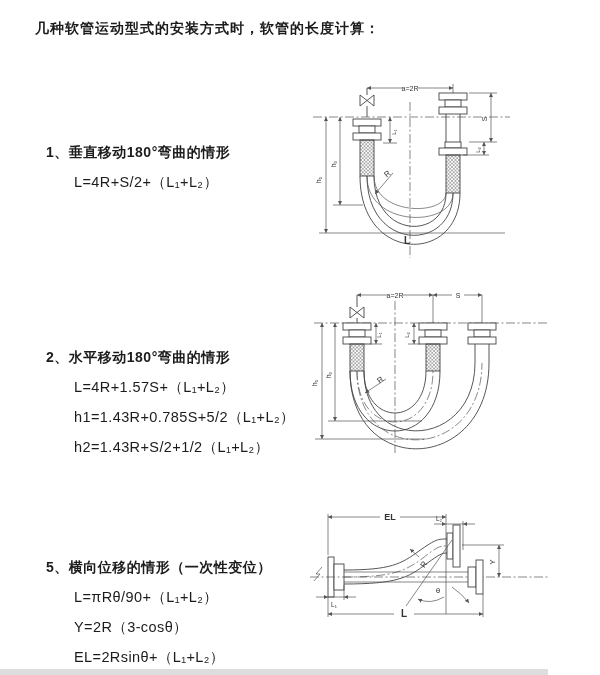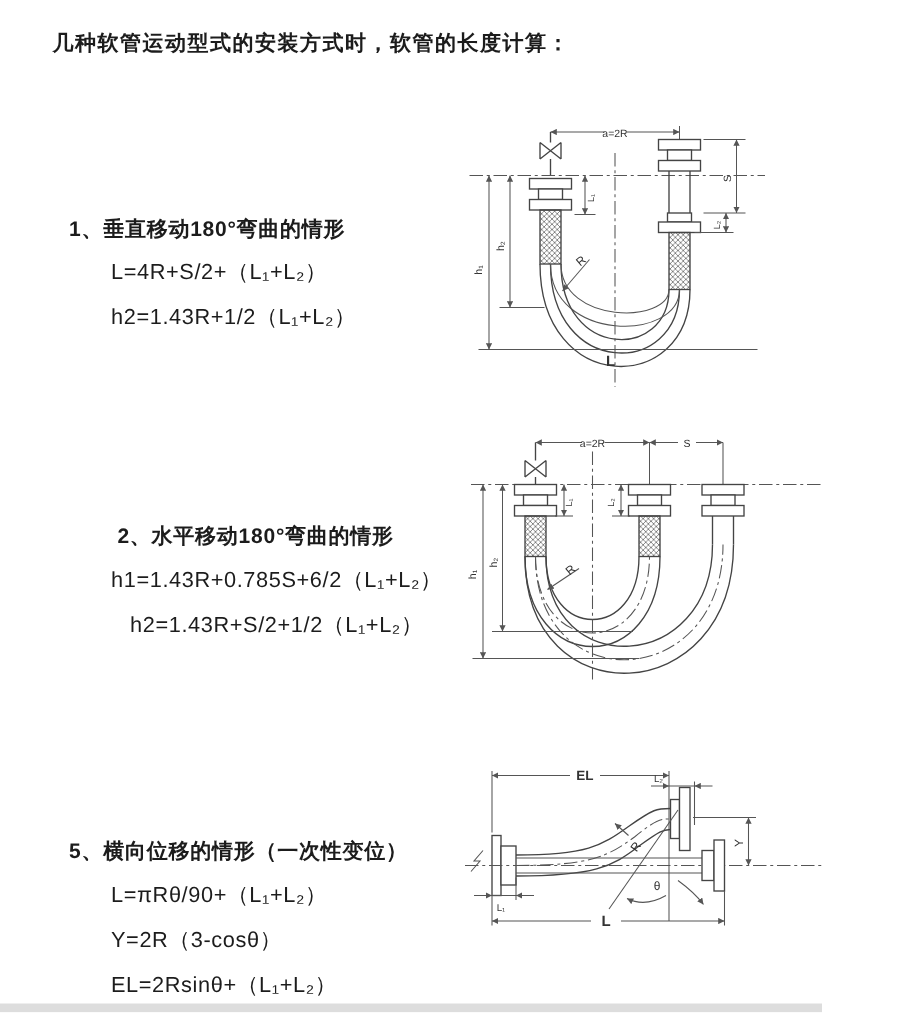--- a/index.html
+++ b/index.html
@@ -4,21 +4,21 @@
 <style>
   html,body{margin:0;padding:0;background:#ffffff;}
   .page{
     position:relative;width:548px;height:675px;background:#ffffff;overflow:hidden;
     font-family:"Liberation Sans","DejaVu Sans",sans-serif;color:#1c1c1c;
   }
   .title{
     position:absolute;left:35px;top:20px;font-size:14px;font-weight:700;letter-spacing:1px;
   }
   .sec{position:absolute;left:46px;margin-top:38px;}
-  .sec1{top:104px;} .sec2{top:309px;text-align:center;} .sec3{top:519px;}
+  .sec1{top:104px;} .sec2{top:309px;} .sec3{top:519px;}
   .sec-heading{font-size:14px;font-weight:700;letter-spacing:0.5px;line-height:20px;margin-bottom:10px;}
   .formula{
     font-size:14.5px;font-weight:400;letter-spacing:0.4px;line-height:20px;
     margin:0 0 10px 28px;white-space:nowrap;
   }
   svg.diag{position:absolute;overflow:visible;}
   svg.diag .ln{stroke:#444;fill:none;stroke-width:0.9;}
   svg.diag .thin{stroke:#555;fill:none;stroke-width:0.7;}
   svg.diag .dim{stroke:#555;fill:none;stroke-width:0.7;}
   svg.diag .cl{stroke:#555;fill:none;stroke-width:0.7;stroke-dasharray:9 2.5 2 2.5;}
@@ -41,26 +41,26 @@
   </defs>
 </svg>
 
 <div class="page">
 
   <div class="title">几种软管运动型式的安装方式时，软管的长度计算：</div>
 
   <div class="sec sec1">
     <div class="sec-heading">1、垂直移动180°弯曲的情形</div>
     <div class="formula">L=4R+S/2+（L₁+L₂）</div>
-    <div class="formula">h2=1.43R+1/2（L₁+L₂）</div>
   </div>
 
   <div class="sec sec2">
     <div class="sec-heading">2、水平移动180°弯曲的情形</div>
-    <div class="formula">h1=1.43R+0.785S+6/2（L₁+L₂）</div>
+    <div class="formula">L=4R+1.57S+（L₁+L₂）</div>
+    <div class="formula">h1=1.43R+0.785S+5/2（L₁+L₂）</div>
     <div class="formula">h2=1.43R+S/2+1/2（L₁+L₂）</div>
   </div>
 
   <div class="sec sec3">
     <div class="sec-heading">5、横向位移的情形（一次性变位）</div>
     <div class="formula">L=πRθ/90+（L₁+L₂）</div>
     <div class="formula">Y=2R（3-cosθ）</div>
     <div class="formula">EL=2Rsinθ+（L₁+L₂）</div>
   </div>
 

